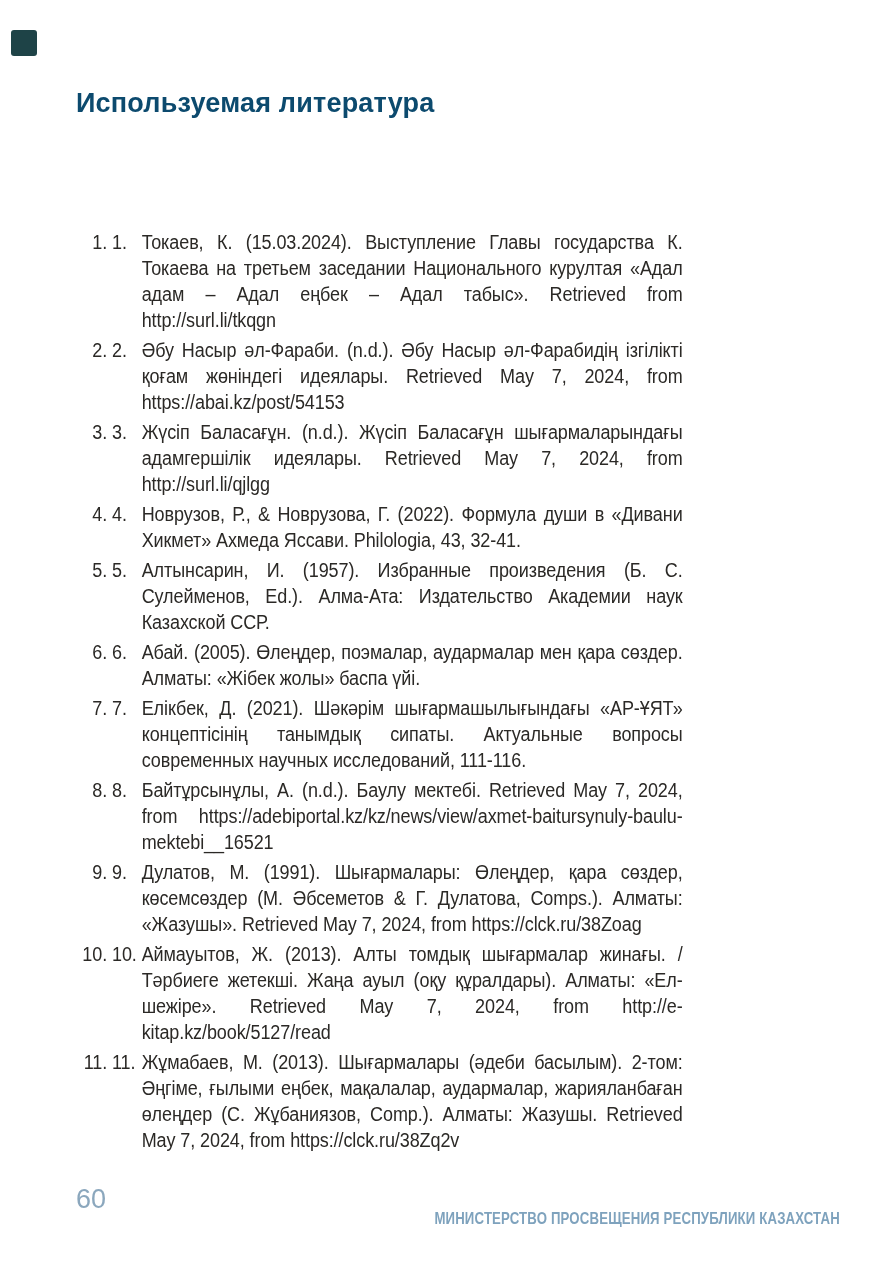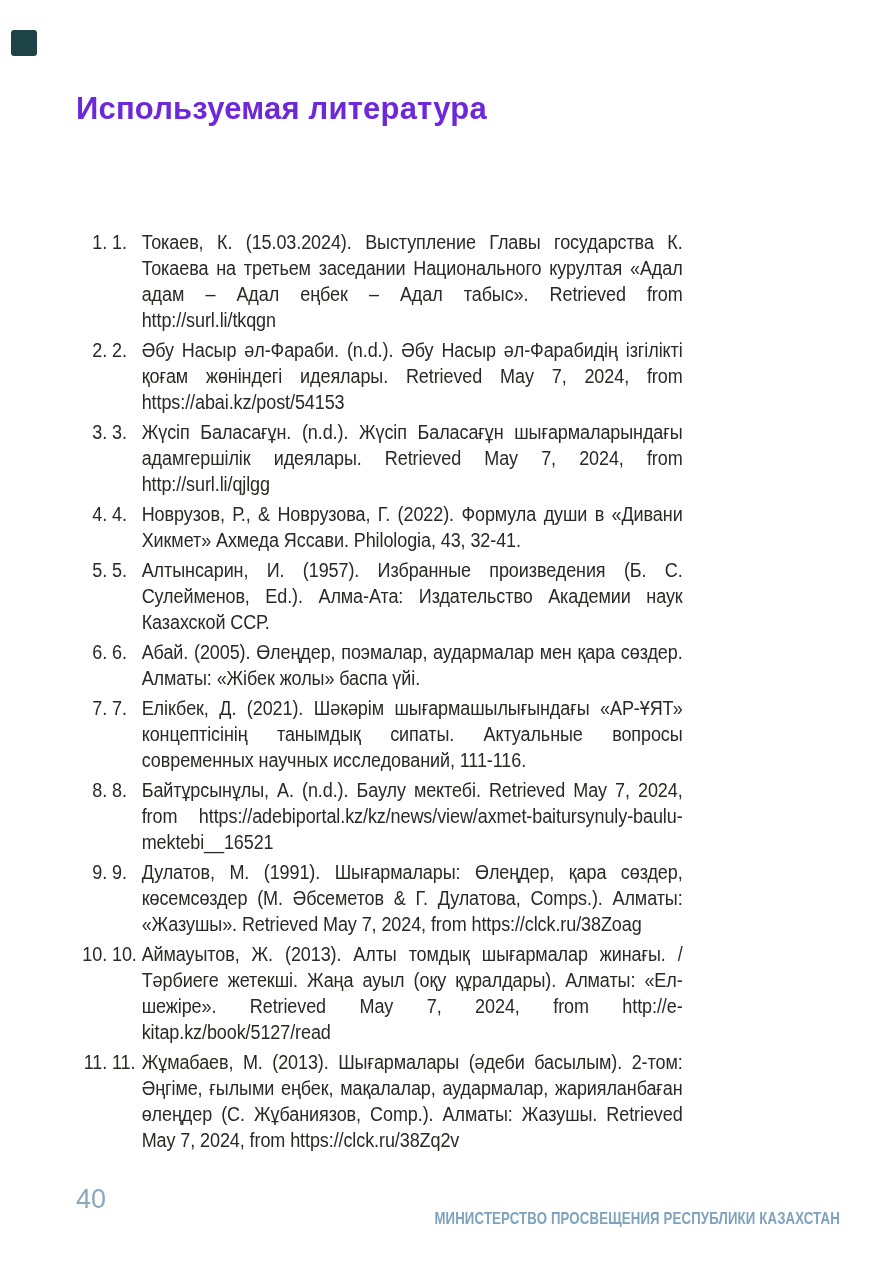--- a/index.html
+++ b/index.html
@@ -21,24 +21,24 @@
     top: 30px;
     width: 26px;
     height: 26px;
     border-radius: 3px;
     background: #1e4347;
   }
   .page-title {
     position: absolute;
     left: 76px;
     top: 70px;
-    font-size: 31px;
+    font-size: 27px;
     font-weight: 700;
     letter-spacing: 0.2px;
-    color: #6d28d9;
+    color: #0c4a6e;
     white-space: nowrap;
   }
   .reference-list {
     position: absolute;
     left: 76px;
     top: 213px;
     width: 634px;
     transform: scaleX(0.9);
     transform-origin: 0 0;
     color: #2b2926;
@@ -127,17 +127,17 @@
       <li class="reference-item">
     <span class="reference-number">10.</span>
     <span class="reference-text">Аймауытов, Ж. (2013). Алты томдық шығармалар жинағы. / Тәрбиеге жетекші. Жаңа ауыл (оқу құралдары). Алматы: «Ел-шежіре». Retrieved May 7, 2024, from http://e-kitap.kz/book/5127/read</span>
   </li>
       <li class="reference-item">
     <span class="reference-number">11.</span>
     <span class="reference-text">Жұмабаев, М. (2013). Шығармалары (әдеби басылым). 2-том: Әңгіме, ғылыми еңбек, мақалалар, аудармалар, жарияланбаған өлеңдер (С. Жұбаниязов, Comp.). Алматы: Жазушы. Retrieved May 7, 2024, from https://clck.ru/38Zq2v</span>
   </li>
     </ol>
 
-  <div class="page-number">40</div>
+  <div class="page-number">60</div>
 
   <div class="ministry-footer">МИНИСТЕРСТВО ПРОСВЕЩЕНИЯ РЕСПУБЛИКИ КАЗАХСТАН</div>
 
 </div>
 
 </body></html>

